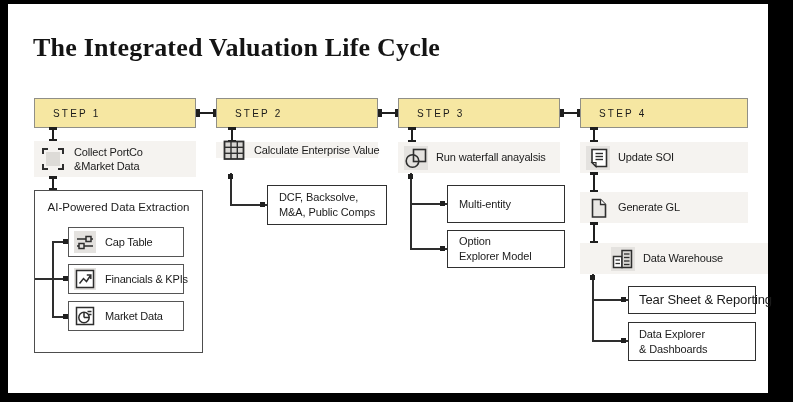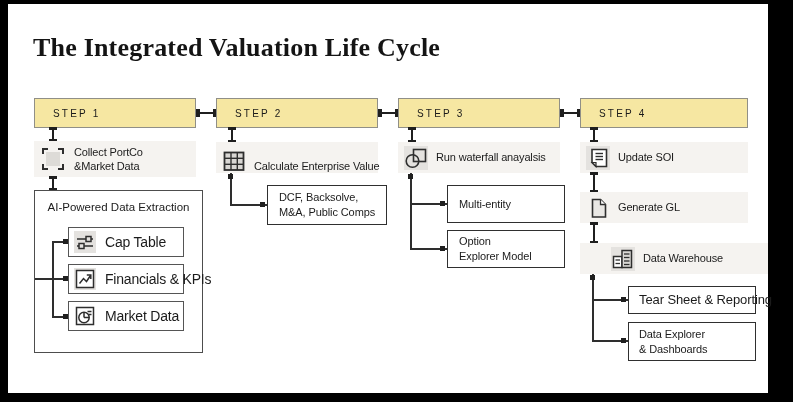--- a/index.html
+++ b/index.html
@@ -17,21 +17,21 @@
 
   .task-row { position:absolute; background:#F5F3F0; display:flex; align-items:center;
               padding-left:6px; gap:8px; }
   .row-label { font-size:11px; letter-spacing:-0.15px; line-height:1.3; color:#1b1b1b; white-space:nowrap; }
 
   .group-box { position:absolute; background:#fff; border:1px solid #4d4d4d; }
   .group-title { position:absolute; text-align:center; font-size:11.5px; color:#1b1b1b; }
 
   .item-box { position:absolute; background:#fff; border:1px solid #555; display:flex;
               align-items:center; padding-left:5px; gap:9px; }
-  .item-label { font-size:14px; letter-spacing:-0.2px; color:#1b1b1b; white-space:nowrap; }
+  .item-label { font-size:11px; letter-spacing:-0.2px; color:#1b1b1b; white-space:nowrap; }
 
   .sub-box { position:absolute; background:#fff; border:1px solid #2f2f2f; display:flex;
              flex-direction:column; justify-content:center; padding-left:11px; }
   .sub-label { font-size:11px; letter-spacing:-0.1px; line-height:1.35; color:#1b1b1b; white-space:nowrap; }
 
   
   .hconn { position:absolute; top:112px; height:2px; background:#1f1f1f; }
   .hconn::before, .hconn::after { content:""; position:absolute; top:-3px; width:3.5px; height:8px; background:#1f1f1f; }
   .hconn::before { left:0; } .hconn::after { right:0; }
 
@@ -126,21 +126,21 @@
       <circle cx="10" cy="12.5" r="5.2" fill="none" stroke="#2e2e2e" stroke-width="1.5"></circle>
       <path d="M10 12.5 V7.3 M10 12.5 H15.2" fill="none" stroke="#2e2e2e" stroke-width="1.5"></path>
       <line x1="13.5" y1="6.5" x2="17.5" y2="6.5" stroke="#2e2e2e" stroke-width="1.5"></line>
       <line x1="14.5" y1="9.5" x2="17.5" y2="9.5" stroke="#2e2e2e" stroke-width="1.5"></line>
     </svg>
     <span class="item-label">Market Data</span>
   </div>
 
   <div class="vconn" style="left:231px; top:128px; height:14px;"></div>
 
-  <div class="task-row" style="left:216px; top:142px; width:162px; height:31px;align-items:flex-end;">
+  <div class="task-row" style="left:216px; top:142px; width:162px; height:16px;">
     <svg class="icon" width="24" height="24" viewBox="0 0 24 24">
       <rect x="2.5" y="3.5" width="19" height="17.5" fill="#d9d7d4" stroke="#2e2e2e" stroke-width="1.8"></rect>
       <line x1="2.5" y1="9.3" x2="21.5" y2="9.3" stroke="#2e2e2e" stroke-width="1.4"></line>
       <line x1="2.5" y1="15.3" x2="21.5" y2="15.3" stroke="#2e2e2e" stroke-width="1.4"></line>
       <line x1="9" y1="3.5" x2="9" y2="21" stroke="#2e2e2e" stroke-width="1.4"></line>
       <line x1="15.3" y1="3.5" x2="15.3" y2="21" stroke="#2e2e2e" stroke-width="1.4"></line>
     </svg>
     <span class="row-label">Calculate Enterprise Value</span>
   </div>
 

